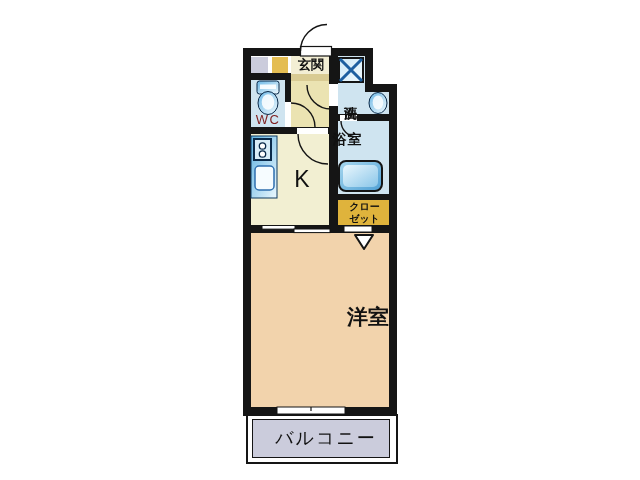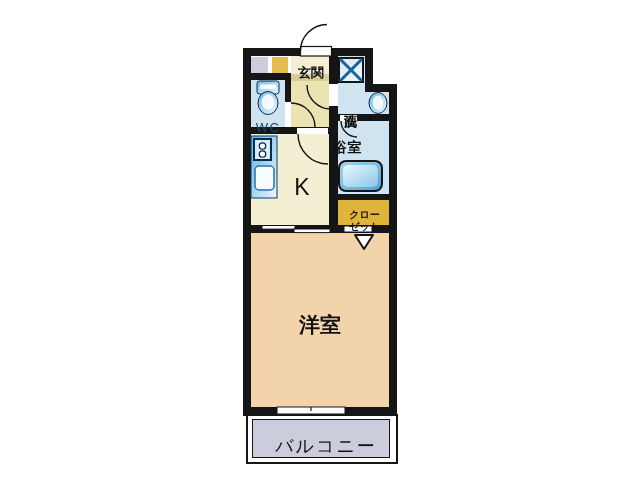--- a/index.html
+++ b/index.html
@@ -4,21 +4,21 @@
 <style>
   html,body{margin:0;padding:0;background:#ffffff;}
   #canvas{
     position:relative;width:640px;height:480px;background:#ffffff;overflow:hidden;
     font-family:"Liberation Sans","DejaVu Sans",sans-serif;color:#111;
   }
   .wall{position:absolute;background:var(--wall,#151515);}
   .room{position:absolute;}
   .label{
     position:absolute;display:flex;align-items:center;justify-content:center;
-    color:#111;white-space:pre;line-height:1.15;text-align:center;margin-top:8px;
+    color:#111;white-space:pre;line-height:1.15;text-align:center;
   }
   
   .sq-gray{left:251px;top:57px;width:17px;height:17px;background:var(--lavender);}
   .sq-gold{left:272px;top:57px;width:16px;height:17px;background:#e4bd52;}
   .hall{left:291px;top:56px;width:40px;height:74px;background:var(--hall-yellow);}
   .hall-top{left:291px;top:56px;width:40px;height:18px;background:#f3eed4;}
   .step{left:291px;top:74px;width:40px;height:7px;background:#d9cb93;}
   .wc-room{left:251px;top:80px;width:34px;height:50px;background:var(--light-blue);}
   .senmen-up{left:338px;top:56px;width:27px;height:38px;background:var(--light-blue);}
   .senmen-low{left:338px;top:92px;width:51px;height:22px;background:var(--light-blue);}
@@ -43,25 +43,25 @@
   .w-bathb{left:331px;top:194px;width:66px;height:6px;}
   .w-roomt{left:243px;top:225px;width:154px;height:8px;}
   
   #overlay{position:absolute;left:0;top:0;width:640px;height:480px;pointer-events:none;}
   .arc{fill:none;stroke:var(--wall);stroke-width:1.4px;}
   .open{fill:#ffffff;}
   .openb{fill:#ffffff;stroke:var(--wall);stroke-width:1px;}
   
   .t-genkan{left:291px;top:56px;width:40px;height:18px;font-size:13px;font-weight:bold;}
   .t-senmen{left:340px;top:78px;width:19px;height:37px;font-size:13px;font-weight:bold;writing-mode:vertical-rl;letter-spacing:1px;}
-  .t-wc{left:251px;top:111px;width:34px;height:18px;font-size:13px;letter-spacing:1.5px;color:#0c4a6e;}
+  .t-wc{left:251px;top:111px;width:34px;height:18px;font-size:13px;letter-spacing:1.5px;color:#7f1d1d;}
   .t-bath{left:322px;top:128px;width:51px;height:22px;font-size:14px;font-weight:bold;letter-spacing:1px;}
   .t-k{left:282px;top:163px;width:40px;height:32px;font-size:23px;}
   .t-closet{left:338px;top:200px;width:53px;height:25px;font-size:10px;line-height:11.5px;font-weight:bold;flex-direction:column;}
-  .t-room{left:251px;top:286px;width:138px;height:62px;flex-direction:column;font-size:21px;font-weight:bold;}
+  .t-room{left:251px;top:286px;width:138px;height:62px;flex-direction:column;font-size:21px;font-weight:bold;padding-left:48px;}
   .t-room .size{font-size:23px;}
   .t-balcony{left:252px;top:424px;width:148px;height:28px;font-size:18px;letter-spacing:2px;}
 </style>
 </head>
 <body>
 
 <div id="canvas">
 
   <div class="room sq-gray"></div>
   <div class="room sq-gold"></div>

